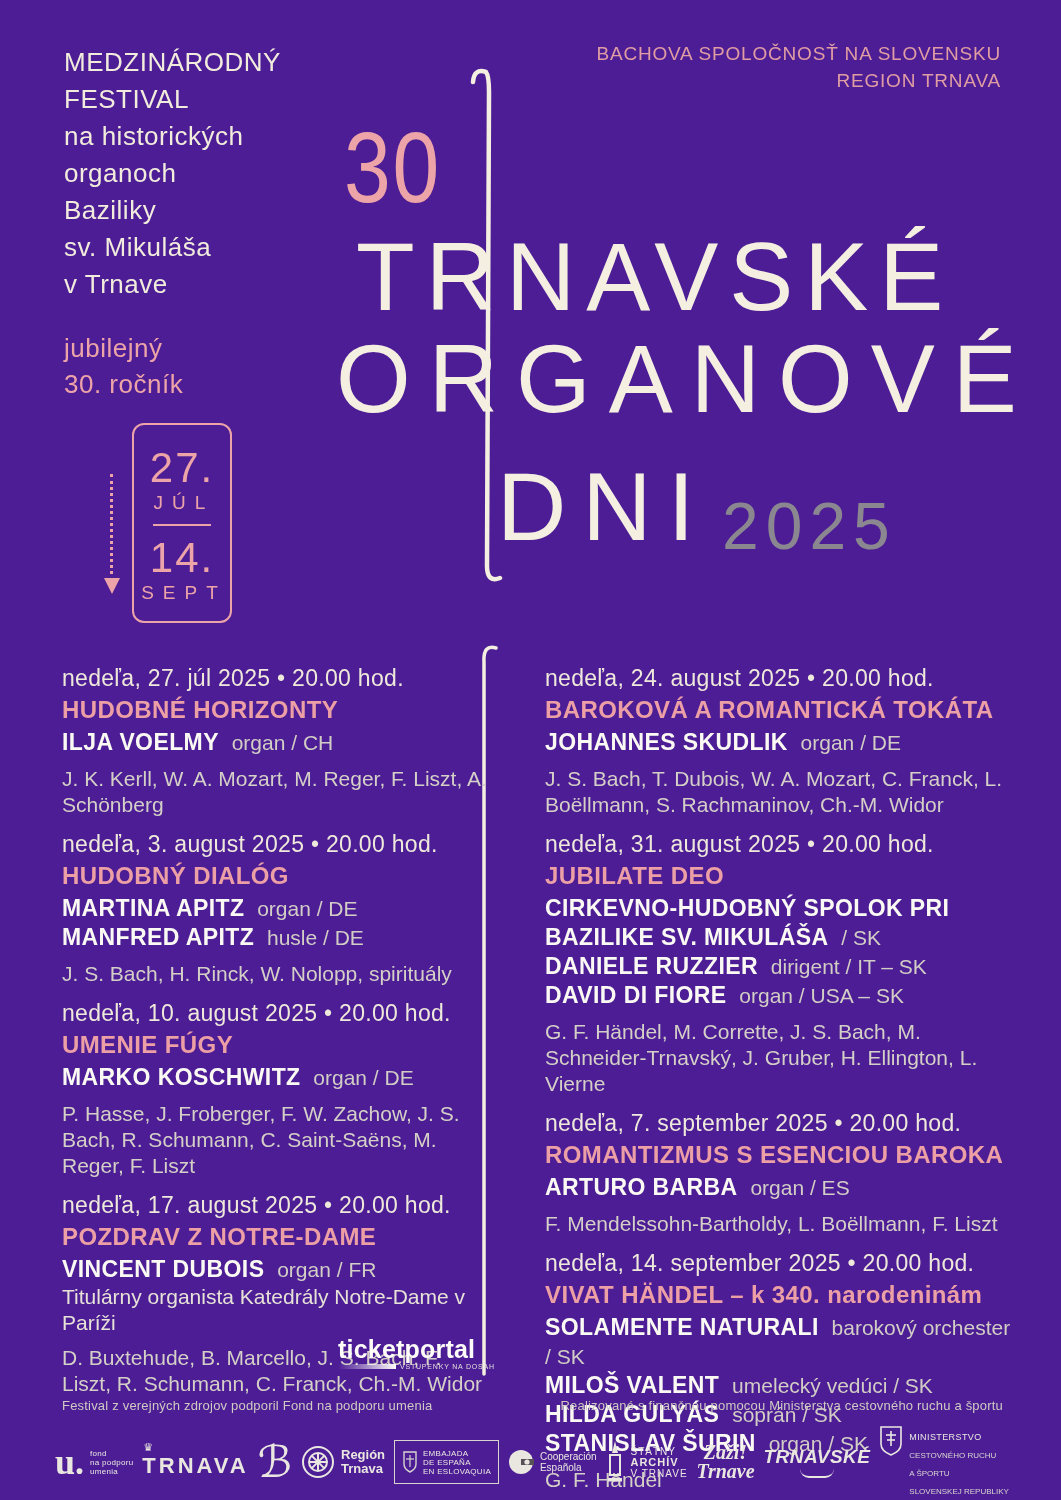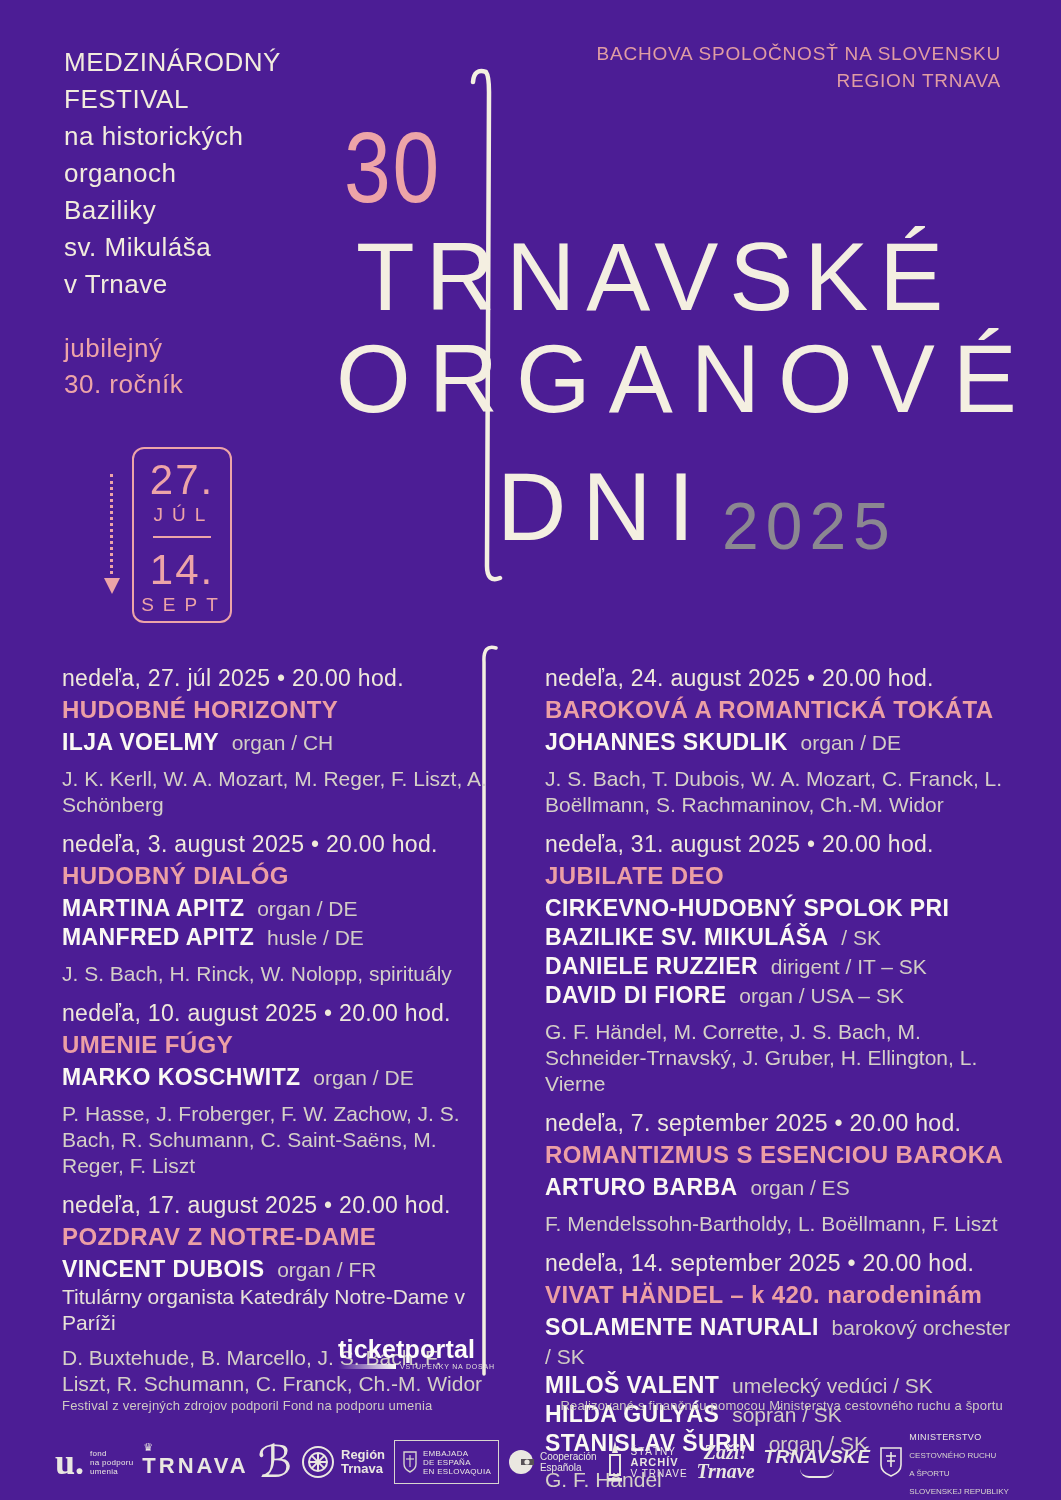--- a/index.html
+++ b/index.html
@@ -21,21 +21,21 @@
   .t-num  { position:absolute; left:344px; top:110px; font-size:100px; color:#eda4a8;
             font-weight:200; transform:scaleX(.84); transform-origin:left top; letter-spacing:2px;}
   .t-line { position:absolute; color:#f4efe1; font-weight:200; white-space:nowrap; }
   .t-l1 { left:356px; top:222px; font-size:96px; letter-spacing:11px; }
   .t-l2 { left:336px; top:324px; font-size:96px; letter-spacing:18px; }
   .t-l3 { left:497px; top:452px; font-size:96px; letter-spacing:16px; }
   .t-year { position:absolute; left:722px; top:488px; font-size:66px; letter-spacing:7px;
             color:#8b8791; font-weight:200; }
   svg.lines { position:absolute; left:0; top:0; pointer-events:none; }
   
-  .datebox { position:absolute; left:132px; top:447px; width:100px; height:176px;
+  .datebox { position:absolute; left:132px; top:423px; width:100px; height:200px;
              border:2.5px solid #eda4a8; border-radius:12px; color:#eda4a8;
              display:flex; flex-direction:column; align-items:center; justify-content:center;
              padding-top:4px; }
   .db-day { font-size:42px; line-height:44px; letter-spacing:2px; }
   .db-mon { font-size:19px; letter-spacing:9px; margin-top:2px; text-indent:4px;}
   .db-sep { width:58px; border-top:2px solid #eda4a8; margin:10px 0 10px 0; }
   .arrow  { position:absolute; left:110px; top:474px; height:100px;
             border-left:3px dotted #eda4a8; }
   .arrow-head { position:absolute; left:103.5px; top:578px; width:0; height:0;
             border-left:8px solid transparent; border-right:8px solid transparent;
@@ -81,21 +81,21 @@
   .coop-txt { font-size:10px; line-height:11px; }
   .arch { display:flex; align-items:center; gap:5px; }
   .arch-txt { font-size:10px; line-height:11px; letter-spacing:1px; }
   .arch-txt b { font-size:11px; }
   .zazi { font-family:"Liberation Serif", serif; font-style:italic; font-weight:bold;
           font-size:20px; line-height:19px; text-align:center; }
   .trnavske-wrap { text-align:center; }
   .trnavske-word { font-size:19px; font-weight:bold; font-style:italic; letter-spacing:.5px; }
   .smile { width:34px; height:9px; border:2px solid #eae7e1; border-top:none;
            border-radius:0 0 30px 30px; margin:1px auto 0; border-left:none; border-right:none;}
-  .min { display:flex; align-items:center; gap:6px; }
+  .min { display:flex; gap:6px; }
   .min-txt .l1 { font-size:9px; letter-spacing:.4px; margin-bottom:2px;}
   .min-txt .l2 { font-size:8px; line-height:9.5px; color:#d9d6d0; }
 </style>
 </head>
 <body>
 
 <div class="poster">
 
   <svg class="lines" width="1061" height="1500" viewBox="0 0 1061 1500">
     <path d="M473,82 Q474,68 486,72 Q489,76 489,92 L487,566 Q487,583 500,578" fill="none" stroke="#f4efe1" stroke-width="4.5" stroke-linecap="round"></path>
@@ -182,21 +182,21 @@
         <div class="c-prog">G. F. Händel, M. Corrette, J. S. Bach, M. Schneider-Trnavský, J. Gruber, H. Ellington, L. Vierne</div>
       </article>
       <article class="concert">
         <div class="c-date">nedeľa, 7. september 2025 • 20.00 hod.</div>
         <div class="c-title">ROMANTIZMUS S ESENCIOU BAROKA</div>
         <div class="c-perf"><span class="c-name">ARTURO BARBA</span>&nbsp; <span class="c-role">organ / ES</span></div>
         <div class="c-prog">F. Mendelssohn-Bartholdy, L. Boëllmann, F. Liszt</div>
       </article>
       <article class="concert">
         <div class="c-date">nedeľa, 14. september 2025 • 20.00 hod.</div>
-        <div class="c-title">VIVAT HÄNDEL – k 420. narodeninám</div>
+        <div class="c-title">VIVAT HÄNDEL – k 340. narodeninám</div>
         <div class="c-perf"><span class="c-name">SOLAMENTE NATURALI</span>&nbsp; <span class="c-role">barokový orchester / SK</span></div>
         <div class="c-perf"><span class="c-name">MILOŠ VALENT</span>&nbsp; <span class="c-role">umelecký vedúci / SK</span></div>
         <div class="c-perf"><span class="c-name">HILDA GULYÁS</span>&nbsp; <span class="c-role">soprán / SK</span></div>
         <div class="c-perf"><span class="c-name">STANISLAV ŠURIN</span>&nbsp; <span class="c-role">organ / SK</span></div>
         <div class="c-prog">G. F. Händel</div>
       </article>
     </section>
 
   <div class="tp">
     <div class="tp-word">ticketportal</div>

